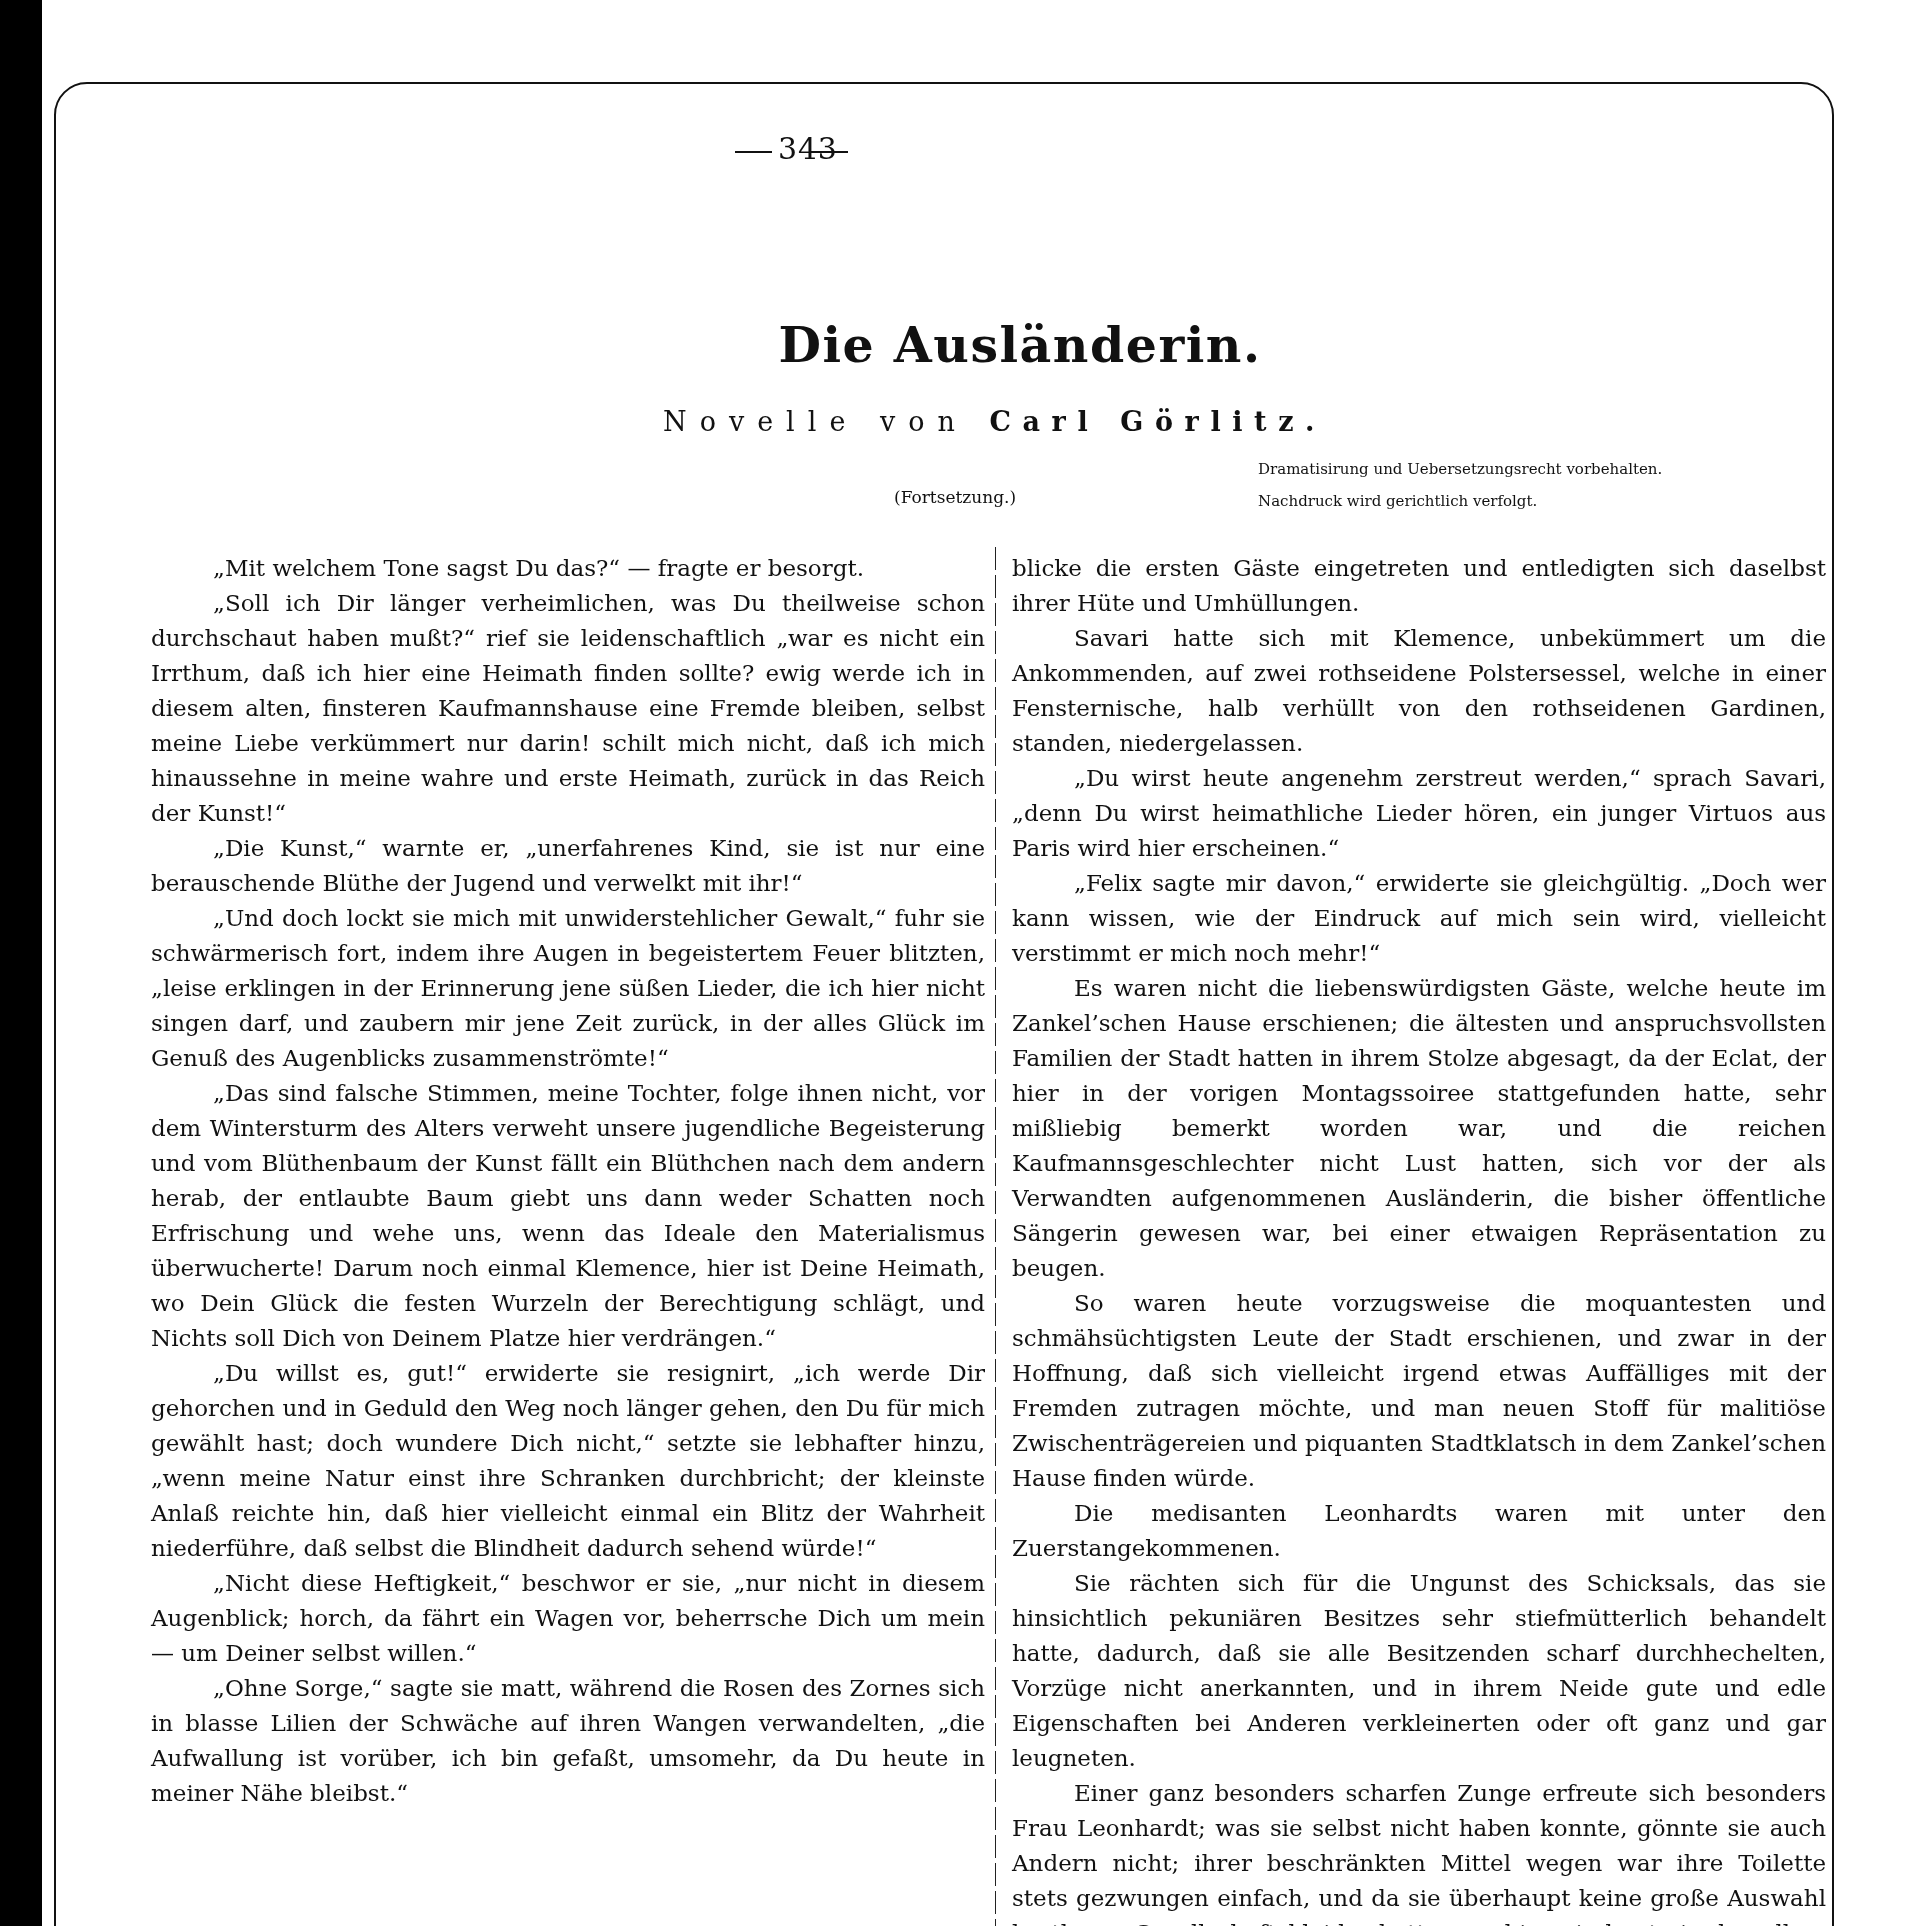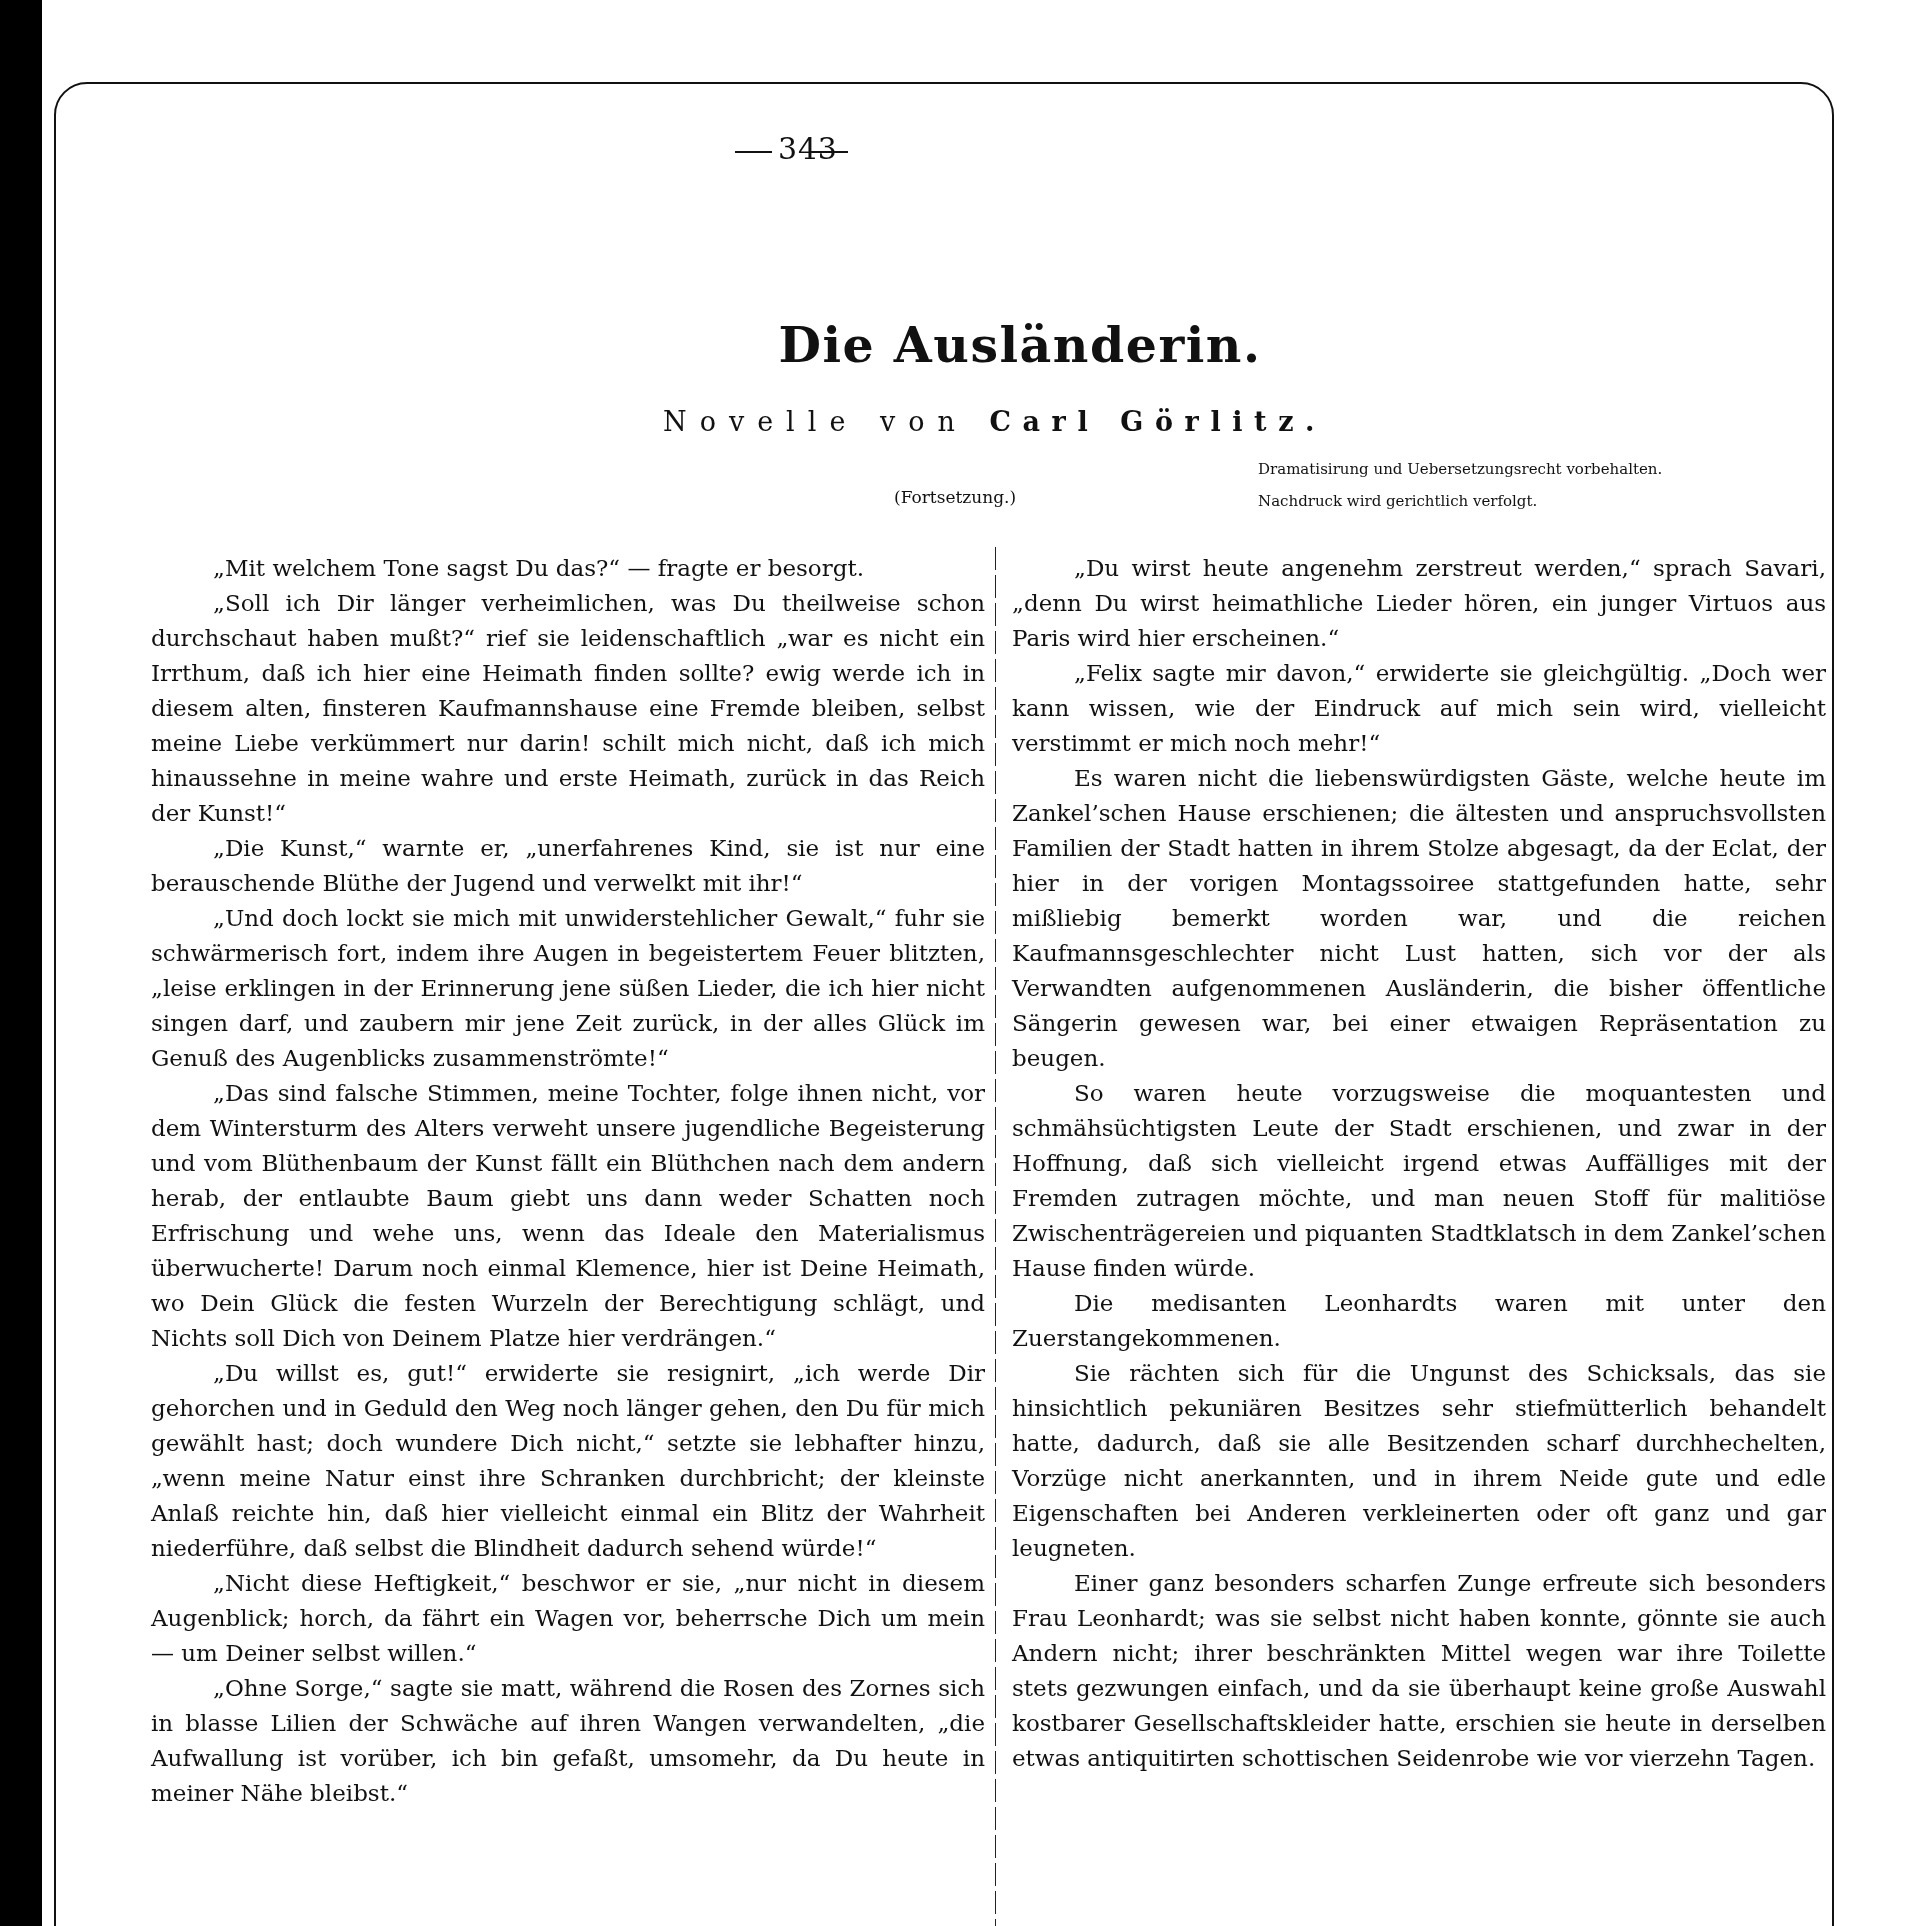--- a/index.html
+++ b/index.html
@@ -93,20 +93,22 @@
   <p>„Das sind falsche Stimmen, meine Tochter, folge ihnen nicht, vor dem Wintersturm des Alters verweht unsere jugendliche Begeisterung und vom Blüthenbaum der Kunst fällt ein Blüthchen nach dem andern herab, der entlaubte Baum giebt uns dann weder Schatten noch Erfrischung und wehe uns, wenn das Ideale den Materialismus überwucherte! Darum noch einmal Klemence, hier ist Deine Heimath, wo Dein Glück die festen Wurzeln der Berechtigung schlägt, und Nichts soll Dich von Deinem Platze hier verdrängen.“</p>
   <p>„Du willst es, gut!“ erwiderte sie resignirt, „ich werde Dir gehorchen und in Geduld den Weg noch länger gehen, den Du für mich gewählt hast; doch wundere Dich nicht,“ setzte sie lebhafter hinzu, „wenn meine Natur einst ihre Schranken durchbricht; der kleinste Anlaß reichte hin, daß hier vielleicht einmal ein Blitz der Wahrheit niederführe, daß selbst die Blindheit dadurch sehend würde!“</p>
   <p>„Nicht diese Heftigkeit,“ beschwor er sie, „nur nicht in diesem Augenblick; horch, da fährt ein Wagen vor, beherrsche Dich um mein — um Deiner selbst willen.“</p>
   <p>„Ohne Sorge,“ sagte sie matt, während die Rosen des Zornes sich in blasse Lilien der Schwäche auf ihren Wangen verwandelten, „die Aufwallung ist vorüber, ich bin gefaßt, umsomehr, da Du heute in meiner Nähe bleibst.“</p>
 
 </div>
 
 <div class="column-rule"></div>
 
 <div class="column right">
+  <p class="cont">blicke die ersten Gäste eingetreten und entledigten sich daselbst ihrer Hüte und Umhüllungen.</p>
+  <p>Savari hatte sich mit Klemence, unbekümmert um die Ankommenden, auf zwei rothseidene Polstersessel, welche in einer Fensternische, halb verhüllt von den rothseidenen Gardinen, standen, niedergelassen.</p>
   <p>„Du wirst heute angenehm zerstreut werden,“ sprach Savari, „denn Du wirst heimathliche Lieder hören, ein junger Virtuos aus Paris wird hier erscheinen.“</p>
   <p>„Felix sagte mir davon,“ erwiderte sie gleichgültig. „Doch wer kann wissen, wie der Eindruck auf mich sein wird, vielleicht verstimmt er mich noch mehr!“</p>
   <p>Es waren nicht die liebenswürdigsten Gäste, welche heute im Zankel’schen Hause erschienen; die ältesten und anspruchsvollsten Familien der Stadt hatten in ihrem Stolze abgesagt, da der Eclat, der hier in der vorigen Montagssoiree stattgefunden hatte, sehr mißliebig bemerkt worden war, und die reichen Kaufmannsgeschlechter nicht Lust hatten, sich vor der als Verwandten aufgenommenen Ausländerin, die bisher öffentliche Sängerin gewesen war, bei einer etwaigen Repräsentation zu beugen.</p>
   <p>So waren heute vorzugsweise die moquantesten und schmähsüchtigsten Leute der Stadt erschienen, und zwar in der Hoffnung, daß sich vielleicht irgend etwas Auffälliges mit der Fremden zutragen möchte, und man neuen Stoff für malitiöse Zwischenträgereien und piquanten Stadtklatsch in dem Zankel’schen Hause finden würde.</p>
   <p>Die medisanten Leonhardts waren mit unter den Zuerstangekommenen.</p>
   <p>Sie rächten sich für die Ungunst des Schicksals, das sie hinsichtlich pekuniären Besitzes sehr stiefmütterlich behandelt hatte, dadurch, daß sie alle Besitzenden scharf durchhechelten, Vorzüge nicht anerkannten, und in ihrem Neide gute und edle Eigenschaften bei Anderen verkleinerten oder oft ganz und gar leugneten.</p>
   <p>Einer ganz besonders scharfen Zunge erfreute sich besonders Frau Leonhardt; was sie selbst nicht haben konnte, gönnte sie auch Andern nicht; ihrer beschränkten Mittel wegen war ihre Toilette stets gezwungen einfach, und da sie überhaupt keine große Auswahl kostbarer Gesellschaftskleider hatte, erschien sie heute in derselben etwas antiquitirten schottischen Seidenrobe wie vor vierzehn Tagen.</p>
 
 </div>
 

